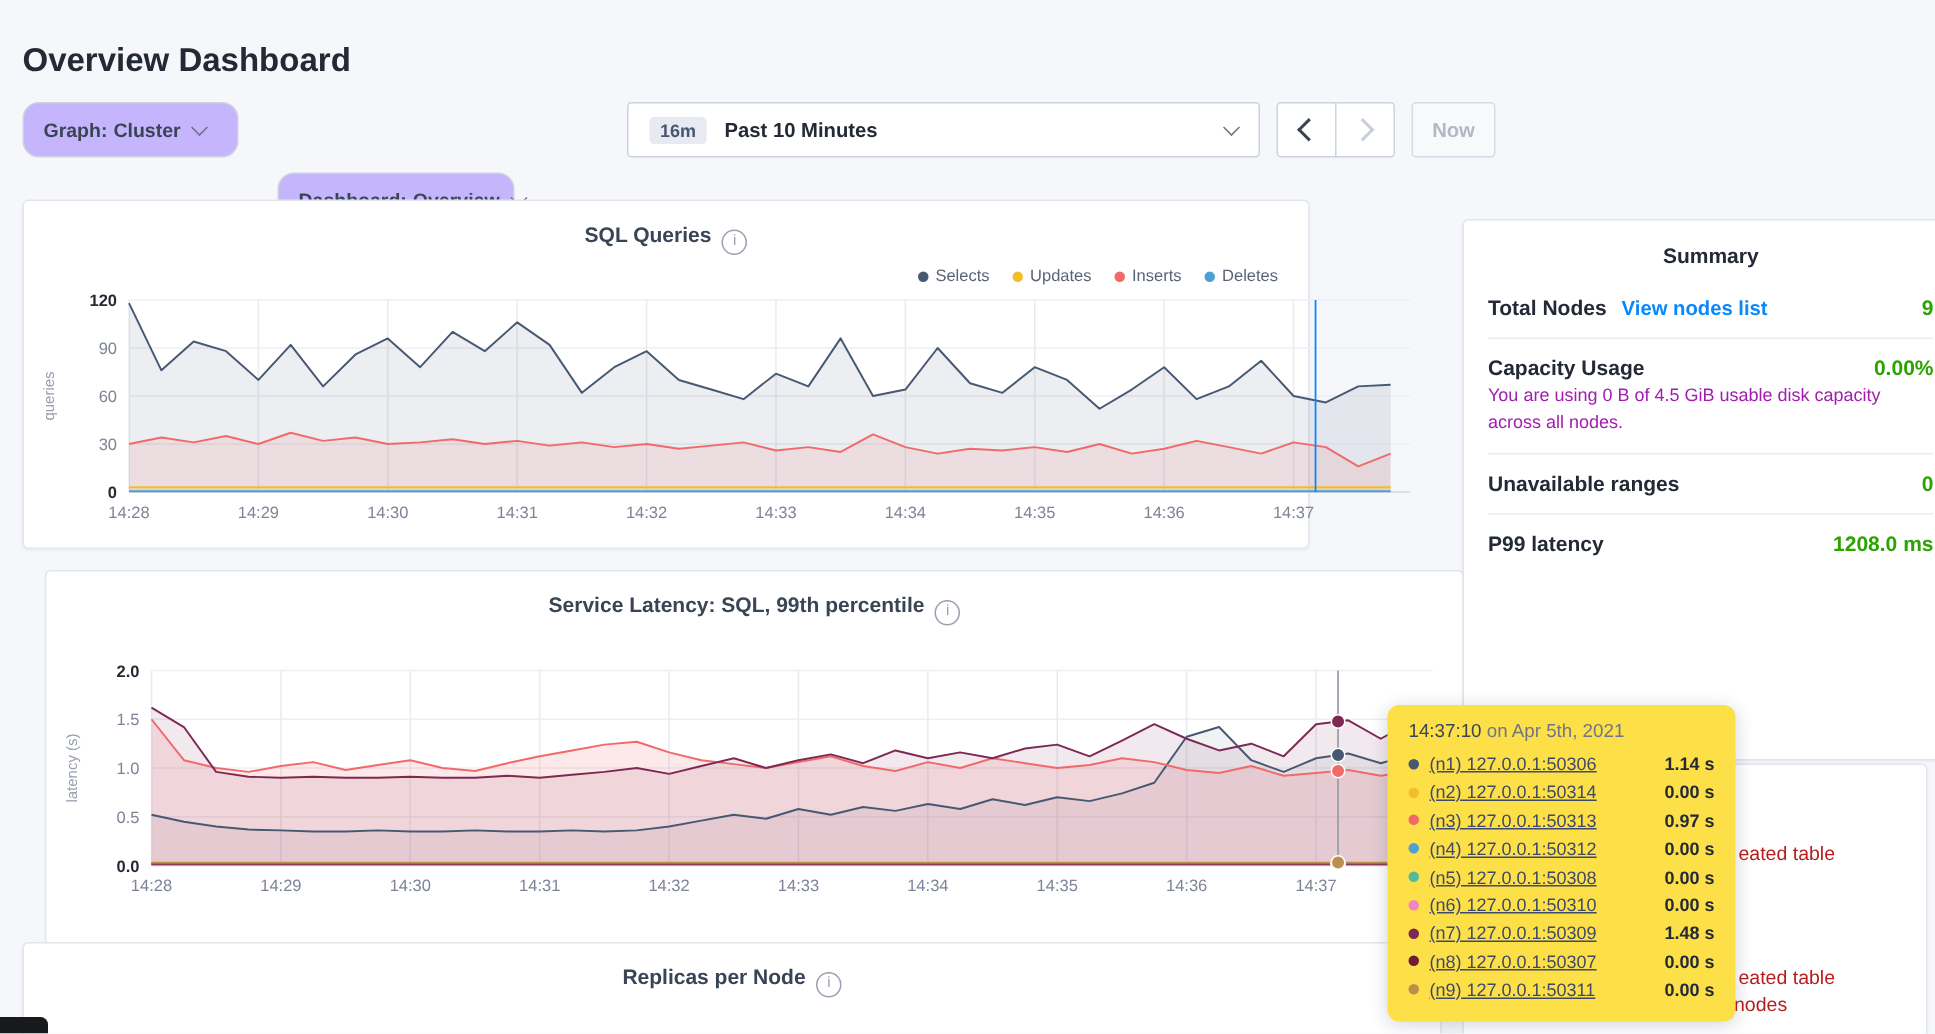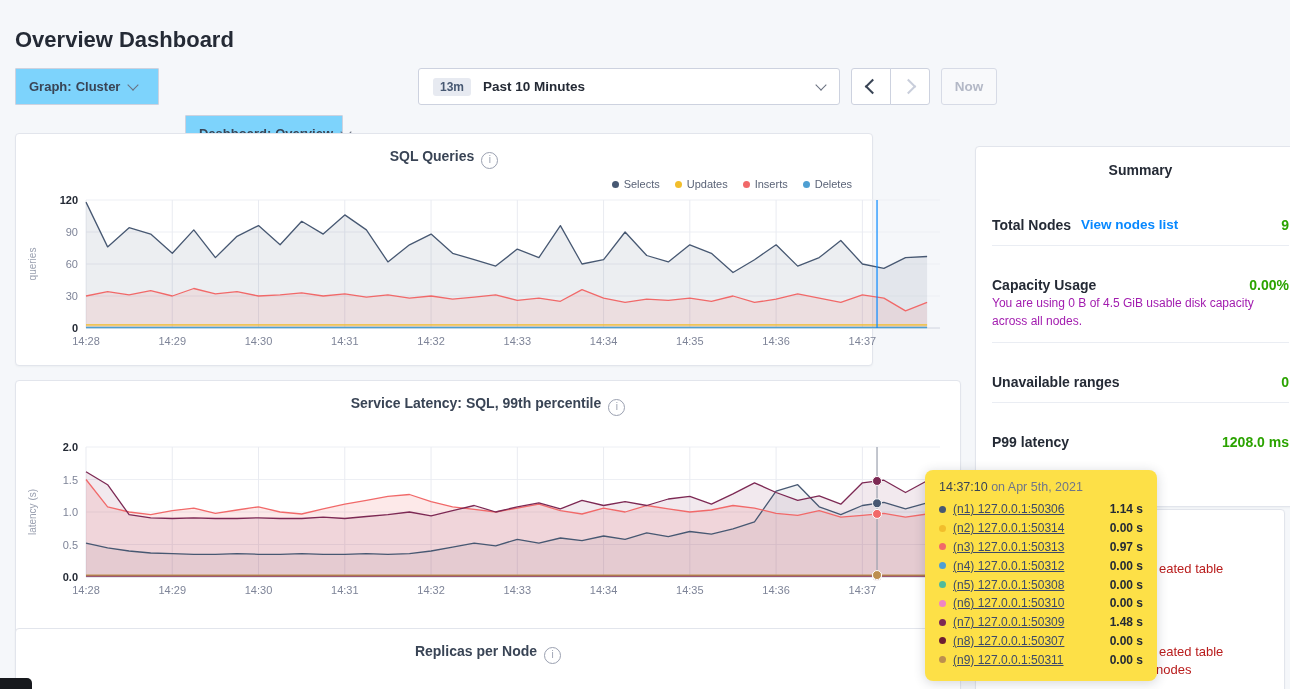--- a/index.html
+++ b/index.html
@@ -6,21 +6,21 @@
   body{
     width:1290px;height:689px;position:relative;
     background:#f5f7fa;
     font-family:"Liberation Sans",sans-serif;
     color:#242a35;
   }
   :root{--green:#2BA300;--link:#0788FF;}
   .page-title{position:absolute;left:15px;top:12px;font-size:22px;font-weight:700;color:#242a35;}
 
   
-  .dd-btn{position:absolute;top:68px;height:37px;background:#7dd3fc;border:1px solid #cdd2df;border-radius:1px;
+  .dd-btn{position:absolute;top:68px;height:37px;background:#c4b5fd;border:1px solid #cdd2df;border-radius:11px;
     display:flex;align-items:center;gap:9px;padding:0 13px;box-sizing:border-box;cursor:pointer;font-size:13px;color:#394455;}
   .dd-label{font-weight:600;}
   .dd-value{font-weight:700;}
   .caret{width:7px;height:7px;border-right:1.6px solid #69707f;border-bottom:1.6px solid #69707f;
     transform:rotate(45deg);margin-top:-4px;flex:none;}
   .time-box{position:absolute;left:418px;top:68px;width:422px;height:37px;background:#fff;border:1px solid #cdd2df;
     border-radius:3px;display:flex;align-items:center;padding:0 14px;box-sizing:border-box;cursor:pointer;}
   .time-badge{background:#e7eaf1;border-radius:3px;padding:2px 7px;font-size:12px;font-weight:700;color:#475872;margin-right:12px;}
   .time-label{font-weight:700;font-size:13.5px;color:#242a35;}
   .time-box .caret{margin-left:auto;}
@@ -43,21 +43,21 @@
   .legend{position:absolute;right:20px;top:44px;display:flex;align-items:center;}
   .lg-item{display:inline-flex;align-items:center;gap:5px;margin-left:15px;font-size:11px;color:#5a6377;cursor:pointer;}
   .lg-dot{width:7px;height:7px;border-radius:50%;flex:none;}
   svg{font-family:inherit;display:block;}
 
   
   .sum-card{left:975px;top:146px;width:331px;height:361px;padding:0 16px;overflow:hidden;}
   .sum-title{text-align:center;font-weight:700;font-size:14px;color:#242a35;padding:15px 0 8px;}
   .sum-row{padding:11px 0 12px;border-bottom:1px solid #eaedf3;}
   .sum-row:last-child{border-bottom:none;}
-  .sum-head{display:flex;align-items:flex-start;margin-top:20px;}
+  .sum-head{display:flex;align-items:center;}
   .sum-label{font-weight:700;font-size:14px;color:#242a35;}
   .sum-link{color:var(--link);font-weight:700;font-size:13.5px;margin-left:10px;cursor:pointer;text-decoration:none;}
   .sum-val{margin-left:auto;color:var(--green);font-weight:700;font-size:14px;}
   .sum-sub{margin-top:1px;font-size:12px;color:#a21caf;line-height:1.5;}
 
   
   .events-card{left:975px;top:509px;width:310px;height:185px;}
   .frag{position:absolute;font-size:13px;color:#b91c1c;white-space:nowrap;}
 
   
@@ -83,21 +83,21 @@
   <span class="caret"></span>
 </div>
 
 <div class="dd-btn" style="left:185px;width:158px;margin-top:47px;">
   <span class="dd-label">Dashboard:</span>
   <span class="dd-value" style="margin-left:-5px;">Overview</span>
   <span class="caret"></span>
 </div>
 
 <div class="time-box">
-  <span class="time-badge">13m</span>
+  <span class="time-badge">16m</span>
   <span class="time-label">Past 10 Minutes</span>
   <span class="caret"></span>
 </div>
 
 <div class="nav-btn" style="left:851px;border-radius:3px 0 0 3px;">
   <span class="chev left"></span>
 </div>
 <div class="nav-btn" style="left:890px;border-radius:0 3px 3px 0;">
   <span class="chev right"></span>
 </div>
@@ -162,21 +162,21 @@
       <path d="M62.0 138.0 L62.0 134.8 L83.6 134.8 L105.1 134.8 L126.7 134.8 L148.3 134.8 L169.8 134.8 L191.4 134.8 L213.0 134.8 L234.5 134.8 L256.1 134.8 L277.7 134.8 L299.2 134.8 L320.8 134.8 L342.4 134.8 L363.9 134.8 L385.5 134.8 L407.1 134.8 L428.6 134.8 L450.2 134.8 L471.7 134.8 L493.3 134.8 L514.9 134.8 L536.4 134.8 L558.0 134.8 L579.6 134.8 L601.1 134.8 L622.7 134.8 L644.3 134.8 L665.8 134.8 L687.4 134.8 L709.0 134.8 L730.5 134.8 L752.1 134.8 L773.7 134.8 L795.2 134.8 L816.8 134.8 L838.4 134.8 L859.9 134.8 L881.5 134.8 L903.1 134.8 L903.1 138.0 Z" fill="rgba(242,190,44,0.18)" stroke="none"></path>
       <path d="M62.0 138.0 L62.0 106.0 L83.6 101.7 L105.1 104.9 L126.7 100.7 L148.3 106.0 L169.8 98.5 L191.4 103.9 L213.0 101.7 L234.5 106.0 L256.1 104.9 L277.7 102.8 L299.2 106.0 L320.8 103.9 L342.4 107.1 L363.9 104.9 L385.5 108.1 L407.1 106.0 L428.6 109.2 L450.2 107.1 L471.7 104.9 L493.3 110.3 L514.9 108.1 L536.4 111.3 L558.0 99.6 L579.6 108.1 L601.1 112.4 L622.7 109.2 L644.3 110.3 L665.8 108.1 L687.4 111.3 L709.0 106.0 L730.5 112.4 L752.1 109.2 L773.7 103.9 L795.2 108.1 L816.8 112.4 L838.4 104.9 L859.9 108.1 L881.5 120.9 L903.1 112.4 L903.1 138.0 Z" fill="rgba(241,105,105,0.12)" stroke="none"></path>
       <path d="M62.0 12.1 L83.6 56.9 L105.1 37.7 L126.7 44.1 L148.3 63.3 L169.8 39.9 L191.4 67.6 L213.0 46.3 L234.5 35.6 L256.1 54.8 L277.7 31.3 L299.2 44.1 L320.8 24.9 L342.4 39.9 L363.9 71.9 L385.5 54.8 L407.1 44.1 L428.6 63.3 L450.2 69.7 L471.7 76.1 L493.3 59.1 L514.9 67.6 L536.4 35.6 L558.0 74.0 L579.6 69.7 L601.1 42.0 L622.7 65.5 L644.3 71.9 L665.8 54.8 L687.4 63.3 L709.0 82.5 L730.5 69.7 L752.1 54.8 L773.7 76.1 L795.2 67.6 L816.8 50.5 L838.4 74.0 L859.9 78.3 L881.5 67.6 L903.1 66.5" fill="none" stroke="#475872" stroke-width="1.3" stroke-linejoin="round"></path>
       <path d="M62.0 134.8 L83.6 134.8 L105.1 134.8 L126.7 134.8 L148.3 134.8 L169.8 134.8 L191.4 134.8 L213.0 134.8 L234.5 134.8 L256.1 134.8 L277.7 134.8 L299.2 134.8 L320.8 134.8 L342.4 134.8 L363.9 134.8 L385.5 134.8 L407.1 134.8 L428.6 134.8 L450.2 134.8 L471.7 134.8 L493.3 134.8 L514.9 134.8 L536.4 134.8 L558.0 134.8 L579.6 134.8 L601.1 134.8 L622.7 134.8 L644.3 134.8 L665.8 134.8 L687.4 134.8 L709.0 134.8 L730.5 134.8 L752.1 134.8 L773.7 134.8 L795.2 134.8 L816.8 134.8 L838.4 134.8 L859.9 134.8 L881.5 134.8 L903.1 134.8" fill="none" stroke="#F2BE2C" stroke-width="1.3" stroke-linejoin="round"></path>
       <path d="M62.0 106.0 L83.6 101.7 L105.1 104.9 L126.7 100.7 L148.3 106.0 L169.8 98.5 L191.4 103.9 L213.0 101.7 L234.5 106.0 L256.1 104.9 L277.7 102.8 L299.2 106.0 L320.8 103.9 L342.4 107.1 L363.9 104.9 L385.5 108.1 L407.1 106.0 L428.6 109.2 L450.2 107.1 L471.7 104.9 L493.3 110.3 L514.9 108.1 L536.4 111.3 L558.0 99.6 L579.6 108.1 L601.1 112.4 L622.7 109.2 L644.3 110.3 L665.8 108.1 L687.4 111.3 L709.0 106.0 L730.5 112.4 L752.1 109.2 L773.7 103.9 L795.2 108.1 L816.8 112.4 L838.4 104.9 L859.9 108.1 L881.5 120.9 L903.1 112.4" fill="none" stroke="#F16969" stroke-width="1.3" stroke-linejoin="round"></path>
       <path d="M62.0 137.5 L83.6 137.5 L105.1 137.5 L126.7 137.5 L148.3 137.5 L169.8 137.5 L191.4 137.5 L213.0 137.5 L234.5 137.5 L256.1 137.5 L277.7 137.5 L299.2 137.5 L320.8 137.5 L342.4 137.5 L363.9 137.5 L385.5 137.5 L407.1 137.5 L428.6 137.5 L450.2 137.5 L471.7 137.5 L493.3 137.5 L514.9 137.5 L536.4 137.5 L558.0 137.5 L579.6 137.5 L601.1 137.5 L622.7 137.5 L644.3 137.5 L665.8 137.5 L687.4 137.5 L709.0 137.5 L730.5 137.5 L752.1 137.5 L773.7 137.5 L795.2 137.5 L816.8 137.5 L838.4 137.5 L859.9 137.5 L881.5 137.5 L903.1 137.5" fill="none" stroke="#4E9FD2" stroke-width="1.3" stroke-linejoin="round"></path>
       <line x1="853.0282828282828" x2="853.0282828282828" y1="10" y2="138" stroke="#0788FF" stroke-width="1.2"></line>
     </svg>
 </div>
 
-<div class="card" style="left:15px;top:380px;width:946px;height:294px;">
+<div class="card" style="left:30px;top:380px;width:946px;height:294px;">
   <div class="chart-title">
     <span>Service Latency: SQL, 99th percentile</span><span class="info">i</span>
   </div>
   <svg id="lat-svg" width="930" height="162" style="position:absolute;left:8px;top:56px;">
       <line x1="62" x2="916" y1="140" y2="140" stroke="#edeff4" stroke-width="1"></line>
       <line x1="62" x2="916" y1="107.5" y2="107.5" stroke="#edeff4" stroke-width="1"></line>
       <line x1="62" x2="916" y1="75" y2="75" stroke="#edeff4" stroke-width="1"></line>
       <line x1="62" x2="916" y1="42.5" y2="42.5" stroke="#edeff4" stroke-width="1"></line>
       <line x1="62" x2="916" y1="10" y2="10" stroke="#edeff4" stroke-width="1"></line>
       <line x1="62" x2="62" y1="10" y2="140" stroke="#e9ebf1" stroke-width="1"></line>

